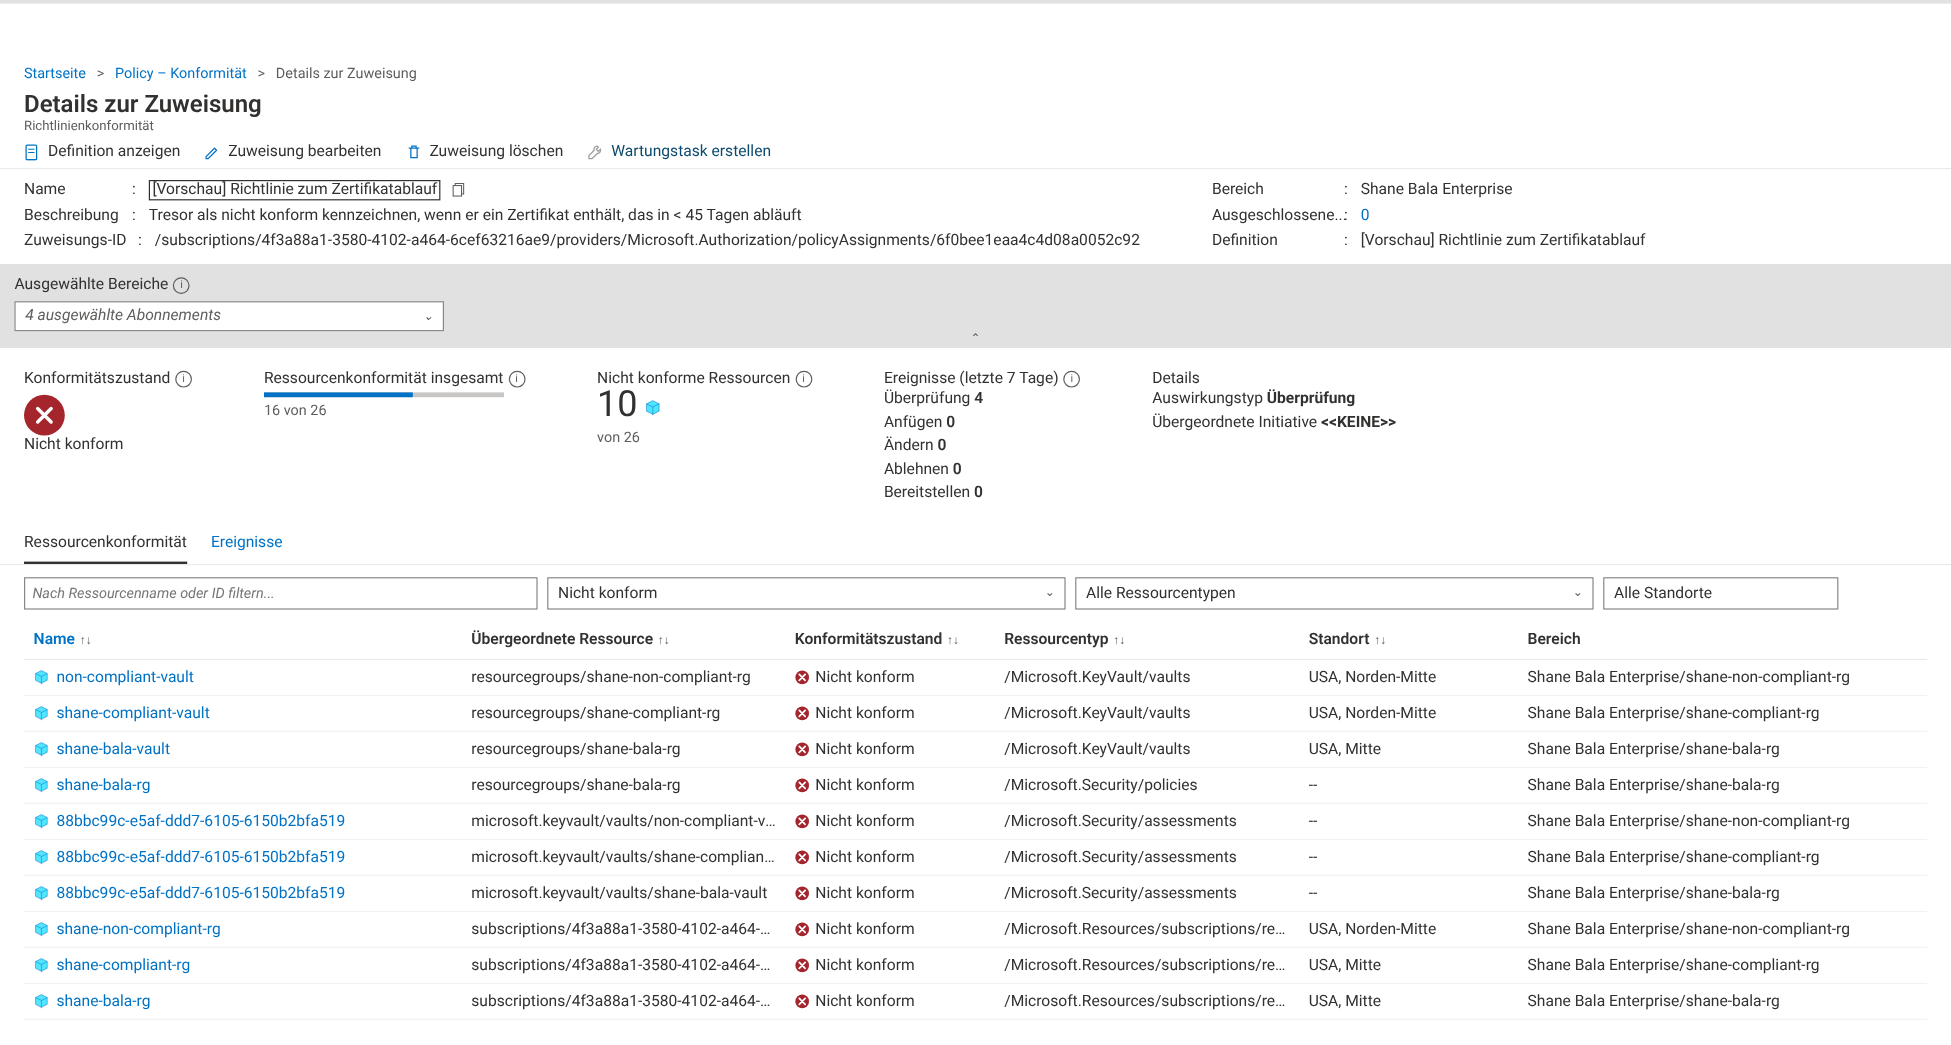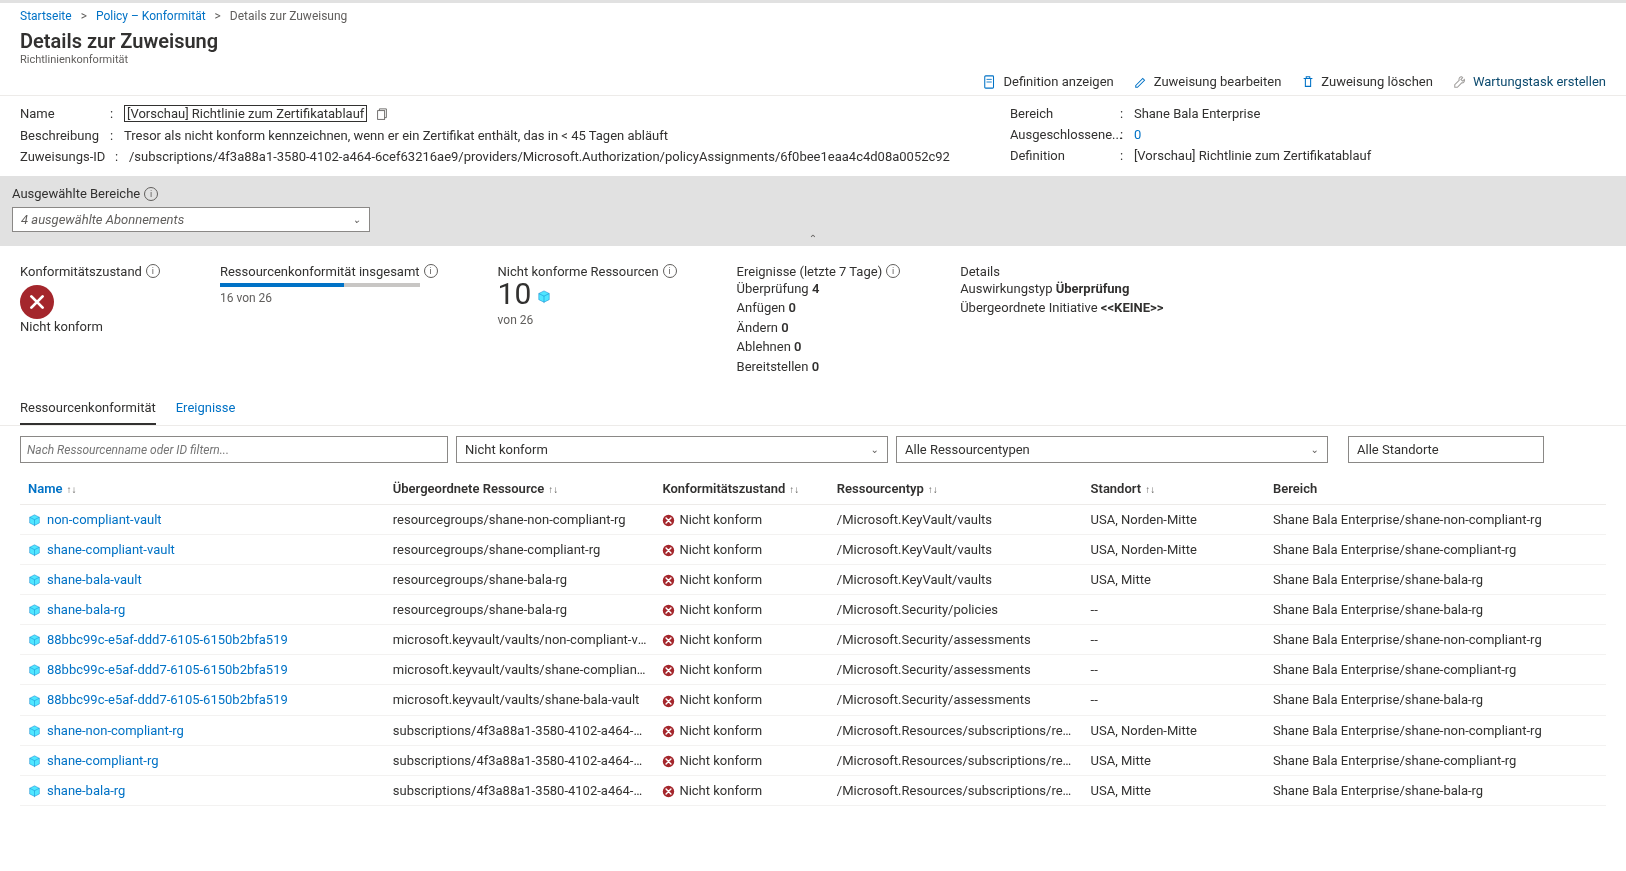--- a/index.html
+++ b/index.html
@@ -1,24 +1,24 @@
 <!DOCTYPE html>
 <html><head>
 <meta charset="utf-8">
 <style>
   html,body{margin:0;padding:0;font-family:"Segoe UI","Segoe UI Web (West European)",-apple-system,BlinkMacSystemFont,Roboto,"Helvetica Neue",sans-serif;font-size:13px;color:#323130;background:#fff;}
   a{color:#0072c6;text-decoration:none;}
   .top-divider{border-top:3px solid #e1e1e1;}
-  .breadcrumb{padding:6px 20px 4px 20px;font-size:12px;color:#605e5c;}
+  .breadcrumb{padding:6px 20px 4px 20px;font-size:12px;color:#605e5c;margin-top:45px;}
   .breadcrumb .sep{padding:0 6px;color:#605e5c;}
   .breadcrumb .cur{color:#605e5c;}
   .title-block{padding:2px 20px 2px 20px;}
   .title-block h1{margin:0;font-size:20px;font-weight:600;color:#323130;}
   .title-block .sub{font-size:11px;color:#605e5c;}
-  .toolbar{border-bottom:1px solid #edebe9;padding:6px 20px;display:flex;gap:20px;align-items:center;justify-content:flex-end;}
+  .toolbar{border-bottom:1px solid #edebe9;padding:6px 20px;display:flex;gap:20px;align-items:center;}
   .tbtn{display:inline-flex;align-items:center;gap:6px;color:#323130;cursor:pointer;font-size:13px;}
   .tbtn.disabled{color:#0c4a6e;cursor:default;}
   .tbtn svg{width:14px;height:14px;}
   .meta{display:flex;padding:10px 20px 6px 20px;gap:60px;}
   .meta-col{min-width:440px;}
   .meta-row{display:flex;margin-bottom:6px;font-size:13px;}
   .meta-label{width:90px;color:#323130;}
   .meta-colon{width:14px;text-align:left;}
   .meta-val{color:#323130;}
   .boxed{border:1px solid #323130;padding:0 2px;}
@@ -44,21 +44,21 @@
   .details-list div{font-size:13px;color:#323130;line-height:1.5;}
   .tabs{display:flex;gap:20px;padding:0 20px;border-bottom:1px solid #edebe9;}
   .tab{padding:10px 0 8px 0;font-size:13px;cursor:pointer;}
   .tab.active{border-bottom:2px solid #323130;color:#323130;font-weight:400;}
   .tab.inactive{color:#0072c6;}
   .filters{display:flex;gap:8px;padding:10px 20px;align-items:stretch;}
   .filters input{width:414px;border:1px solid #8a8886;padding:5px 6px;font-size:12px;font-family:inherit;font-style:italic;color:#605e5c;}
   .filters .sel{border:1px solid #8a8886;padding:5px 8px;font-size:13px;display:flex;justify-content:space-between;align-items:center;cursor:pointer;background:#fff;}
   .filters .sel.s1{width:414px;}
   .filters .sel.s2{width:414px;}
-  .filters .sel.s3{width:178px;margin-left:12px;}
+  .filters .sel.s3{width:178px;}
   table{border-collapse:collapse;width:calc(100% - 40px);margin:0 20px;font-size:13px;}
   th{text-align:left;font-weight:600;padding:8px 8px;border-bottom:1px solid #edebe9;color:#323130;white-space:nowrap;}
   th .sort{font-size:10px;color:#605e5c;margin-left:4px;}
   td{padding:7px 8px;border-bottom:1px solid #f3f2f1;color:#323130;white-space:nowrap;overflow:hidden;text-overflow:ellipsis;max-width:0;}
   td.name-cell{max-width:320px;}
   td .res-ico{width:13px;height:13px;display:inline-block;vertical-align:middle;margin-right:6px;}
   .err-ico{width:13px;height:13px;display:inline-block;vertical-align:middle;margin-right:4px;}
   .chev{font-size:10px;color:#605e5c;}
   .link{color:#0072c6;}
 </style>

